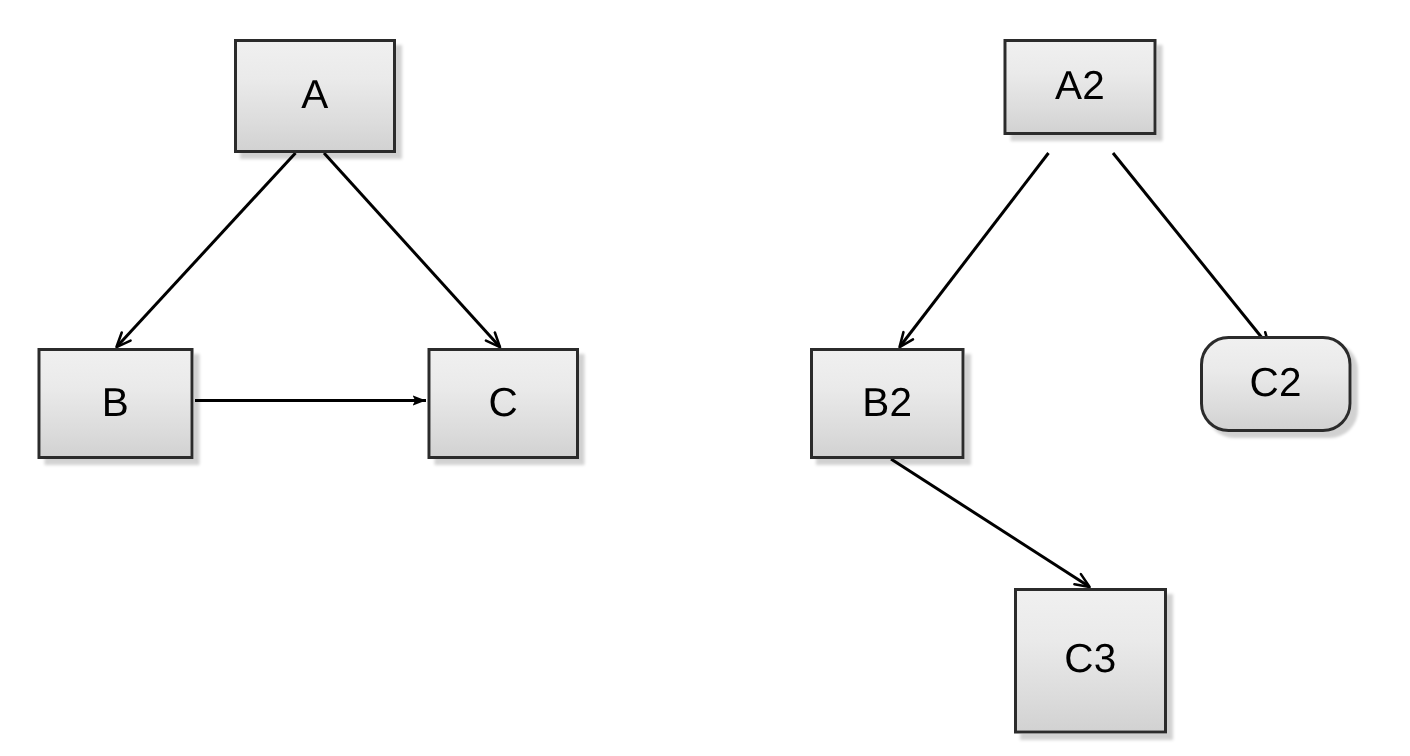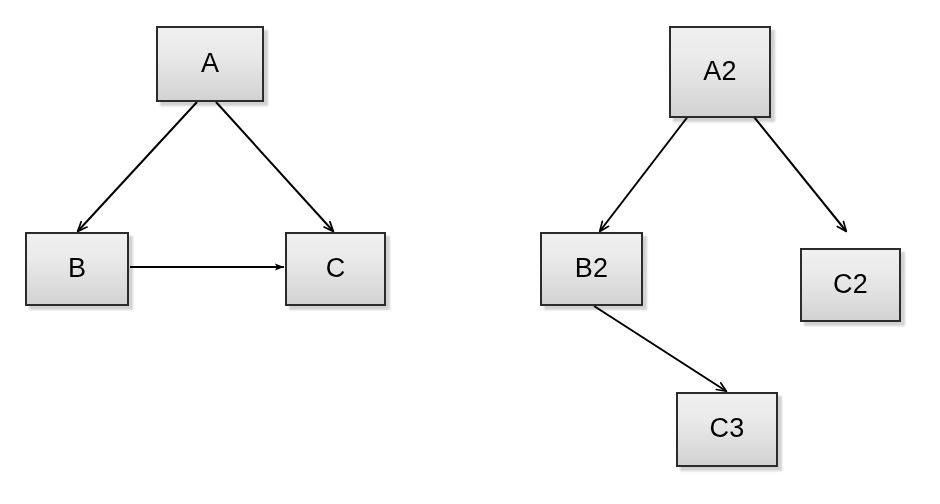--- a/index.html
+++ b/index.html
@@ -75,27 +75,27 @@
   <div id="nodes-group">
       <div class="node" style="left: 156px; top: 26px; width: 108px; height: 76px;">
         <span class="node-label">A</span>
       </div>
       <div class="node" style="left: 25px; top: 232px; width: 104px; height: 74px;">
         <span class="node-label">B</span>
       </div>
       <div class="node" style="left: 285px; top: 232px; width: 101px; height: 74px;">
         <span class="node-label">C</span>
       </div>
-      <div class="node" style="left: 669px; top: 26px; width: 102px; height: 92px;">
+      <div class="node" style="left: 669px; top: 26px; width: 102px; height: 64px;">
         <span class="node-label">A2</span>
       </div>
       <div class="node" style="left: 540px; top: 232px; width: 103px; height: 74px;">
         <span class="node-label">B2</span>
       </div>
-      <div class="node" style="left: 800px; top: 248px; width: 101px; height: 74px;">
+      <div class="node" style="left: 800px; top: 224px; width: 101px; height: 64px; border-radius: 19px;">
         <span class="node-label">C2</span>
       </div>
-      <div class="node" style="left: 676px; top: 392px; width: 102px; height: 75px;">
+      <div class="node" style="left: 676px; top: 392px; width: 102px; height: 97px;">
         <span class="node-label">C3</span>
       </div>
     </div>
 
 </div>
 
 </body></html>

